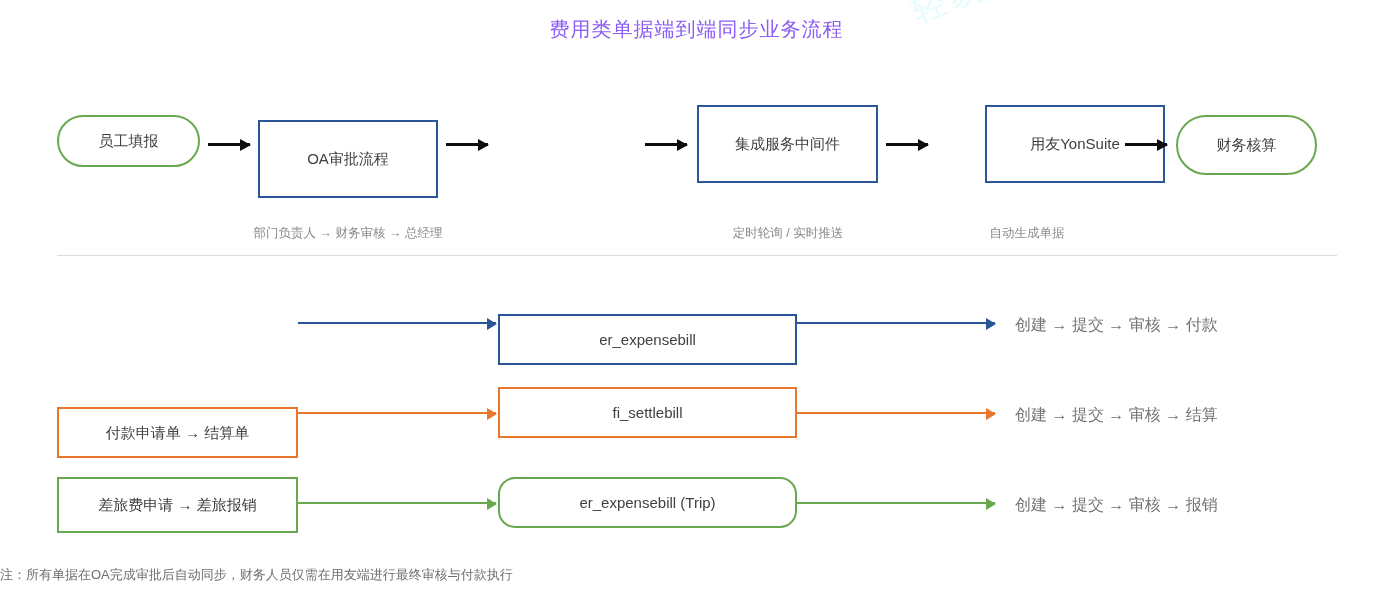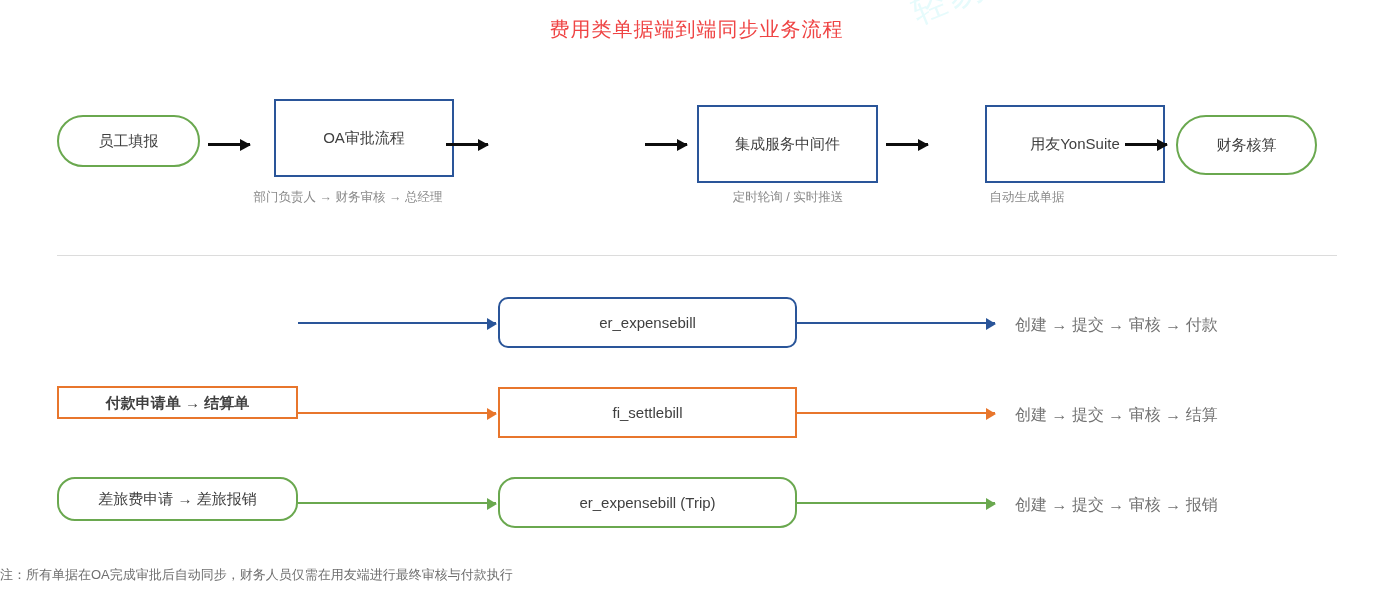--- a/index.html
+++ b/index.html
@@ -32,21 +32,21 @@
   }
 
   
   .title {
     position: absolute;
     left: 0;
     top: 16px;
     width: 1393px;
     text-align: center;
     font-size: 20px;
-    color: #ef4444;
+    color: #8b5cf6;
     letter-spacing: 1px;
   }
 
   
   .node {
     position: absolute;
     display: flex;
     align-items: center;
     justify-content: center;
     background: #ffffff;
@@ -61,20 +61,21 @@
   .node.lightblue { border: 2px solid #5b9bd5; }
   .node.orange  { border: 2px solid #e8762c; }
   .node.greenln { border: 2px solid #6aa84f; }
 
   .caption {
     position: absolute;
     font-size: 12.5px;
     color: #8a8a8a;
     text-align: center;
     white-space: nowrap;
+    margin-top: 36px;
   }
 
   
   .conn {
     position: absolute;
     height: 3px;
   }
   .conn .shaft {
     position: absolute;
     left: 0; top: 0;
@@ -140,21 +141,21 @@
 
   <div class="node rounded green" style="left:57px; top:115px; width:143px; height:52px;">
     <span>员工填报</span>
   </div>
 
   <div class="conn black" style="left:208px; top:143px; width:42px;">
     <div class="shaft"></div>
     <div class="head"></div>
   </div>
 
-  <div class="node blue" style="left:258px; top:99px; width:180px; height:78px;margin-left:16px;">
+  <div class="node blue" style="left:258px; top:120px; width:180px; height:78px;">
     <span>OA审批流程</span>
   </div>
   <div class="caption" style="left:248px; top:189px; width:200px;">部门负责人 → 财务审核 → 总经理</div>
 
   <div class="conn black" style="left:446px; top:143px; width:42px;">
     <div class="shaft"></div>
     <div class="head"></div>
   </div>
 
 
@@ -186,46 +187,46 @@
   <div class="node rounded green" style="left:1176px; top:115px; width:141px; height:60px;">
     <span>财务核算</span>
   </div>
 
   <div class="divider"></div>
 
   <div class="conn blue" style="left:298px; top:322px; width:198px;">
     <div class="shaft"></div>
     <div class="head"></div>
   </div>
-  <div class="node blue" style="left:498px; top:297px; width:299px; height:51px;border-radius:10px;">
+  <div class="node blue" style="left:498px; top:314px; width:299px; height:51px;">
     <span>er_expensebill</span>
   </div>
   <div class="conn blue" style="left:797px; top:322px; width:198px;">
     <div class="shaft"></div>
     <div class="head"></div>
   </div>
   <div class="outcome" style="left:1015px; top:315px;">创建 → 提交 → 审核 → 付款</div>
 
-  <div class="node orange" style="left:57px; top:386px; width:241px; height:33px;font-weight:bold;">
+  <div class="node orange" style="left:57px; top:407px; width:241px; height:51px;">
     <span>付款申请单 → 结算单</span>
   </div>
   <div class="conn orange" style="left:298px; top:412px; width:198px;">
     <div class="shaft"></div>
     <div class="head"></div>
   </div>
   <div class="node orange" style="left:498px; top:387px; width:299px; height:51px;">
     <span>fi_settlebill</span>
   </div>
   <div class="conn orange" style="left:797px; top:412px; width:198px;">
     <div class="shaft"></div>
     <div class="head"></div>
   </div>
   <div class="outcome" style="left:1015px; top:405px;">创建 → 提交 → 审核 → 结算</div>
 
-  <div class="node greenln" style="left:57px; top:477px; width:241px; height:44px;border-radius:18px;">
+  <div class="node greenln" style="left:57px; top:477px; width:241px; height:56px;">
     <span>差旅费申请 → 差旅报销</span>
   </div>
   <div class="conn green" style="left:298px; top:502px; width:198px;">
     <div class="shaft"></div>
     <div class="head"></div>
   </div>
   <div class="node greenln" style="left:498px; top:477px; width:299px; height:51px;border-radius:17px;">
     <span>er_expensebill (Trip)</span>
   </div>
   <div class="conn green" style="left:797px; top:502px; width:198px;">

